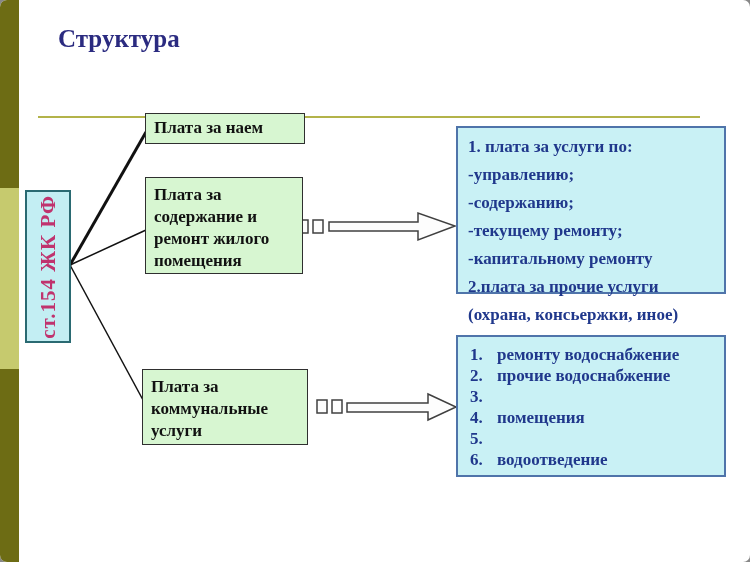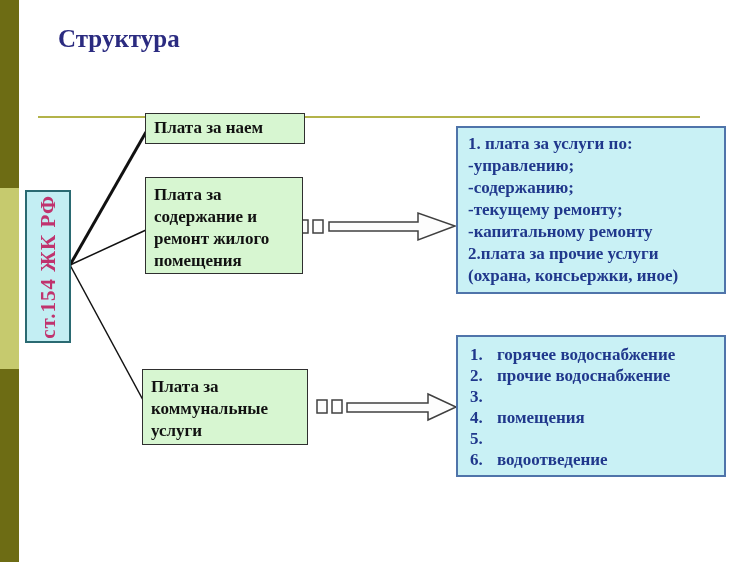--- a/index.html
+++ b/index.html
@@ -1,18 +1,18 @@
 <!DOCTYPE html>
 <html><head>
 <meta charset="utf-8">
 <style>
   html,body{margin:0;padding:0;background:#888;}
   #slide{
     position:relative;width:750px;height:562px;background:#ffffff;
-    overflow:hidden;font-family:"Liberation Serif", serif;
+    overflow:hidden;font-family:"Liberation Serif", serif;border-radius:7px;
   }
   
   .bar{position:absolute;left:0;width:19px;}
   .bar.dark{background:#6d6c14;}
   .bar.light{background:#c6ca6e;}
   .bar.top{top:0;height:188px;}
   .bar.mid{top:188px;height:181px;}
   .bar.bot{top:369px;height:193px;}
 
   
@@ -42,21 +42,21 @@
   .gbox.rent{left:145px;top:113px;width:160px;height:31px;line-height:17px;padding-top:5px;}
   .gbox.maint{left:145px;top:177px;width:158px;height:97px;}
   .gbox.util{left:142px;top:369px;width:166px;height:76px;}
 
   
   .cbox{
     position:absolute;background:#c9f1f5;border:2px solid #4f74aa;box-sizing:border-box;
     color:#20388c;font-weight:bold;font-size:17px;
   }
   .cbox.services{left:456px;top:126px;width:270px;height:168px;
-    line-height:22px;white-space:pre-line;padding:5px 10px;}
+    line-height:28px;white-space:pre-line;padding:5px 10px;}
   .cbox.ulist{left:456px;top:335px;width:270px;height:142px;padding:7px 6px 7px 12px;}
   .cbox.ulist .row{line-height:21px;display:flex;}
   .cbox.ulist .num{width:27px;flex:0 0 27px;}
 
   .overlay{position:absolute;left:0;top:0;width:750px;height:562px;pointer-events:none;}
 </style>
 </head>
 <body>
 
 <div id="slide">
@@ -108,21 +108,21 @@
 -управлению;
 -содержанию;
 -текущему ремонту;
 -капитальному ремонту
 2.плата за прочие услуги
 (охрана, консьержки, иное)</div>
 
   <div class="cbox ulist">
     <div class="row">
       <span class="num">1.</span>
-      <span>горячее водоснабжение</span>
+      <span>ремонту водоснабжение</span>
     </div>
     <div class="row">
       <span class="num">2.</span>
       <span>прочие водоснабжение</span>
     </div>
     <div class="row">
       <span class="num">3.</span>
     </div>
     <div class="row">
       <span class="num">4.</span>

